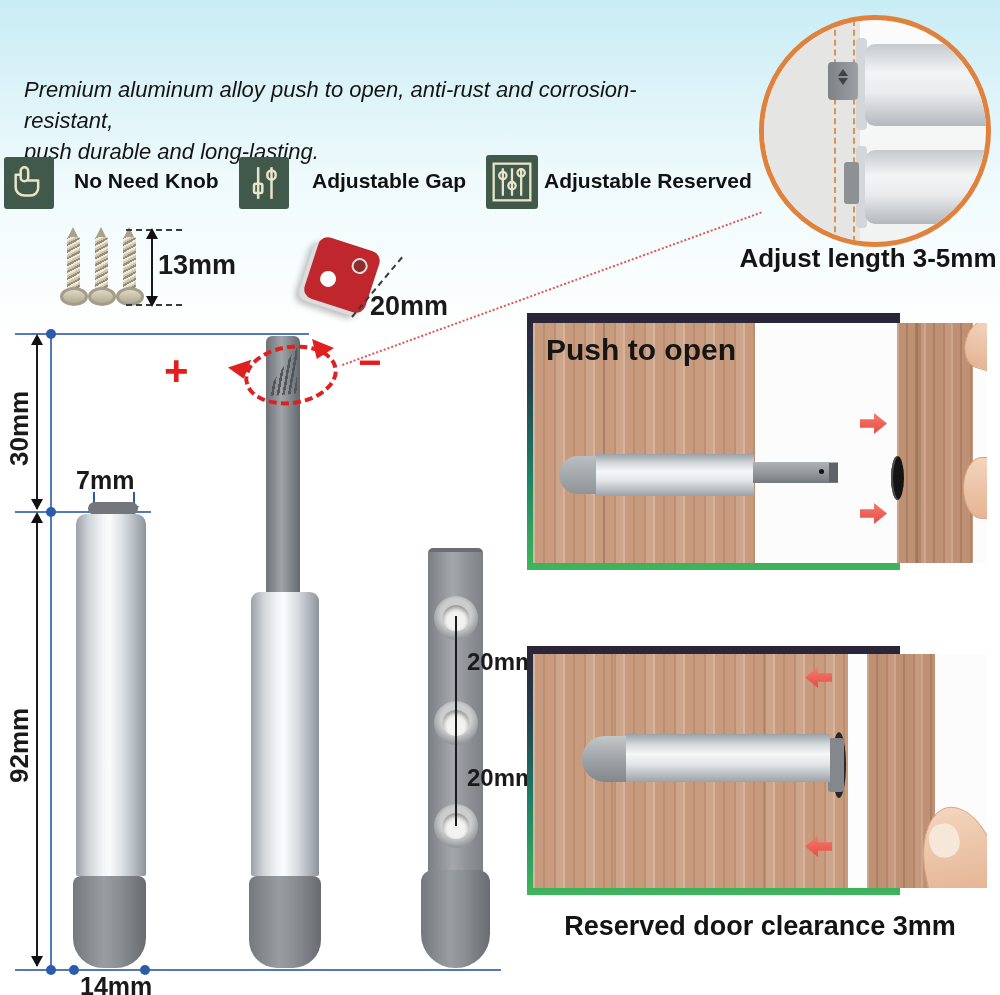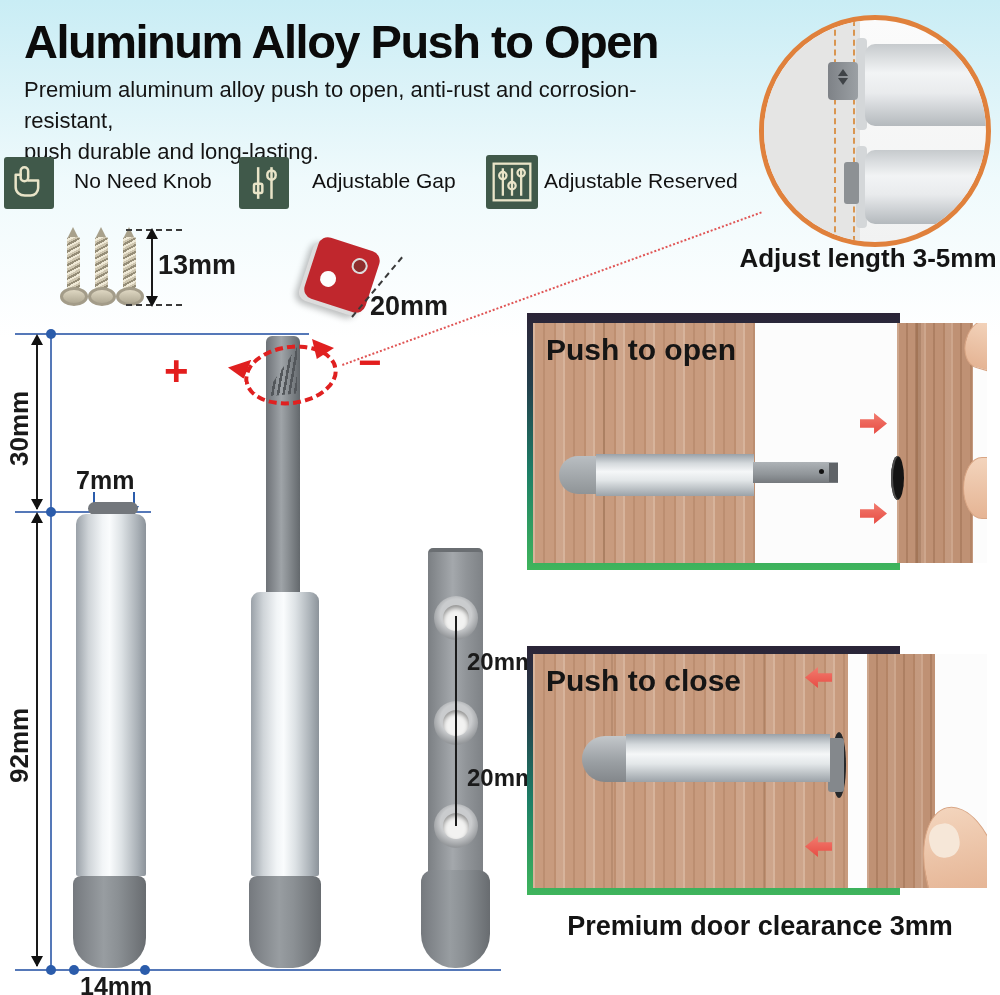--- a/index.html
+++ b/index.html
@@ -2,24 +2,24 @@
 <html><head>
 <meta charset="utf-8">
 <style>
   html,body{margin:0;padding:0;background:#fff;}
   #canvas{position:relative;width:1000px;height:995px;overflow:hidden;
     font-family:"Liberation Sans",sans-serif;color:#111;
     background:linear-gradient(180deg,#c9edf5 0%,#dcf3f8 9%,#effafc 18%,#ffffff 34%);}
   .abs{position:absolute;}
   
   #title{left:24px;top:14px;font-size:47px;font-weight:bold;letter-spacing:-1.5px;color:#0b0b0b;white-space:nowrap;}
-  #subtitle{left:24px;top:74px;width:680px;font-size:22px;line-height:1.42;color:#141414;}
+  #subtitle{left:24px;top:74px;width:680px;font-size:22px;font-style:italic;line-height:1.42;color:#141414;}
   
   .feat-box{width:50px;height:52px;background:#40594a;border-radius:3px;display:flex;align-items:center;justify-content:center;}
-  .feat-label{font-size:21px;font-weight:normal;white-space:nowrap;text-align:center;}
+  .feat-label{font-size:21px;font-weight:bold;white-space:nowrap;text-align:center;}
   
   .screw{width:26px;height:82px;}
   .screw .tip{margin:0 auto;width:0;height:0;border-left:5px solid transparent;border-right:5px solid transparent;border-bottom:10px solid #a8a18c;}
   .screw .shaft{margin:0 auto;width:13px;height:52px;border-radius:2px;
     background:repeating-linear-gradient(-28deg,#efe9d6 0 2px,#968e78 2px 4px,#cfc7b1 4px 6px);}
   .screw .head{margin:-2px auto 0;width:22px;height:13px;border:3px solid #a39c89;border-radius:50%;
     background:linear-gradient(180deg,#ded7c2,#b0a994);}
   
   .dimline-v{width:2px;background:#1a1a1a;}
   .dimline-dash{border-top:2px dashed #3a3a3a;height:0;}
@@ -65,21 +65,20 @@
   
   .hole-outer{width:44px;height:44px;border-radius:50%;background:radial-gradient(circle at 50% 42%,#caccce 0 46%,#96999c 72%,#7f8285 100%);}
   .hole-inner{position:absolute;left:9px;top:9px;width:26px;height:26px;border-radius:50%;background:#f2f2f1;box-shadow:inset 0 3px 4px rgba(0,0,0,.4);}
   #footer-caption{left:530px;top:911px;width:460px;text-align:center;font-size:27px;font-weight:bold;color:#141414;}
 </style>
 </head>
 <body>
 
 <div id="canvas">
 
-  <div id="title" class="abs">Aluminum Alloy Push to Open</div>
   <div id="subtitle" class="abs">
     <span style="display:block">Premium aluminum alloy push to open, anti-rust and corrosion-resistant,</span>
     <span style="display:block">push durable and long-lasting.</span>
   </div>
 
   <div class="abs feat-box" style="left:4px;top:157px;">
     <svg viewBox="0 0 48 48" width="40" height="42">
       <g fill="none" stroke="#e9e4c8" stroke-width="3" stroke-linejoin="round" stroke-linecap="round">
         <rect x="14" y="5" width="9" height="17" rx="4.5"></rect>
         <path d="M14 14 h-6 v15 c0 6 5 10 11 10 h7 c5 0 9 -4 9 -9 v-9 h-12"></path>
@@ -250,19 +249,18 @@
       <div class="abs" style="left:402px;top:0;width:52px;height:100%;background:#fcfcfc;"></div>
       <div class="abs" style="left:299px;top:78px;width:14px;height:66px;border-radius:50%;background:#25282b;"></div>
       <div class="abs" style="left:295px;top:84px;width:16px;height:54px;border-radius:3px;background:#84888c;"></div>
       <div class="abs" style="left:49px;top:82px;width:46px;height:46px;border-radius:23px 0 0 23px;background:linear-gradient(180deg,#c3c7ca,#9ba0a4 55%,#83878b);"></div>
       <div class="abs metal-h" style="left:93px;top:80px;width:204px;height:48px;"></div>
       <div class="abs parrow left" style="left:272px;top:12px;"></div>
       <div class="abs parrow left" style="left:272px;top:181px;"></div>
       <div class="abs finger" style="left:388px;top:152px;width:72px;height:90px;border-radius:48% 52% 0 0 / 70% 75% 0 0;transform:rotate(-12deg);">
         <div class="abs" style="left:10px;top:14px;width:30px;height:34px;border-radius:45%;background:#f6e7d8;"></div>
       </div>
-      <div class="photo-title">Push to close</div>
-    </div>
-  </div>
-
-  <div id="footer-caption" class="abs">Premium door clearance 3mm</div>
+    </div>
+  </div>
+
+  <div id="footer-caption" class="abs">Reserved door clearance 3mm</div>
 
 </div>
 
 </body></html>

